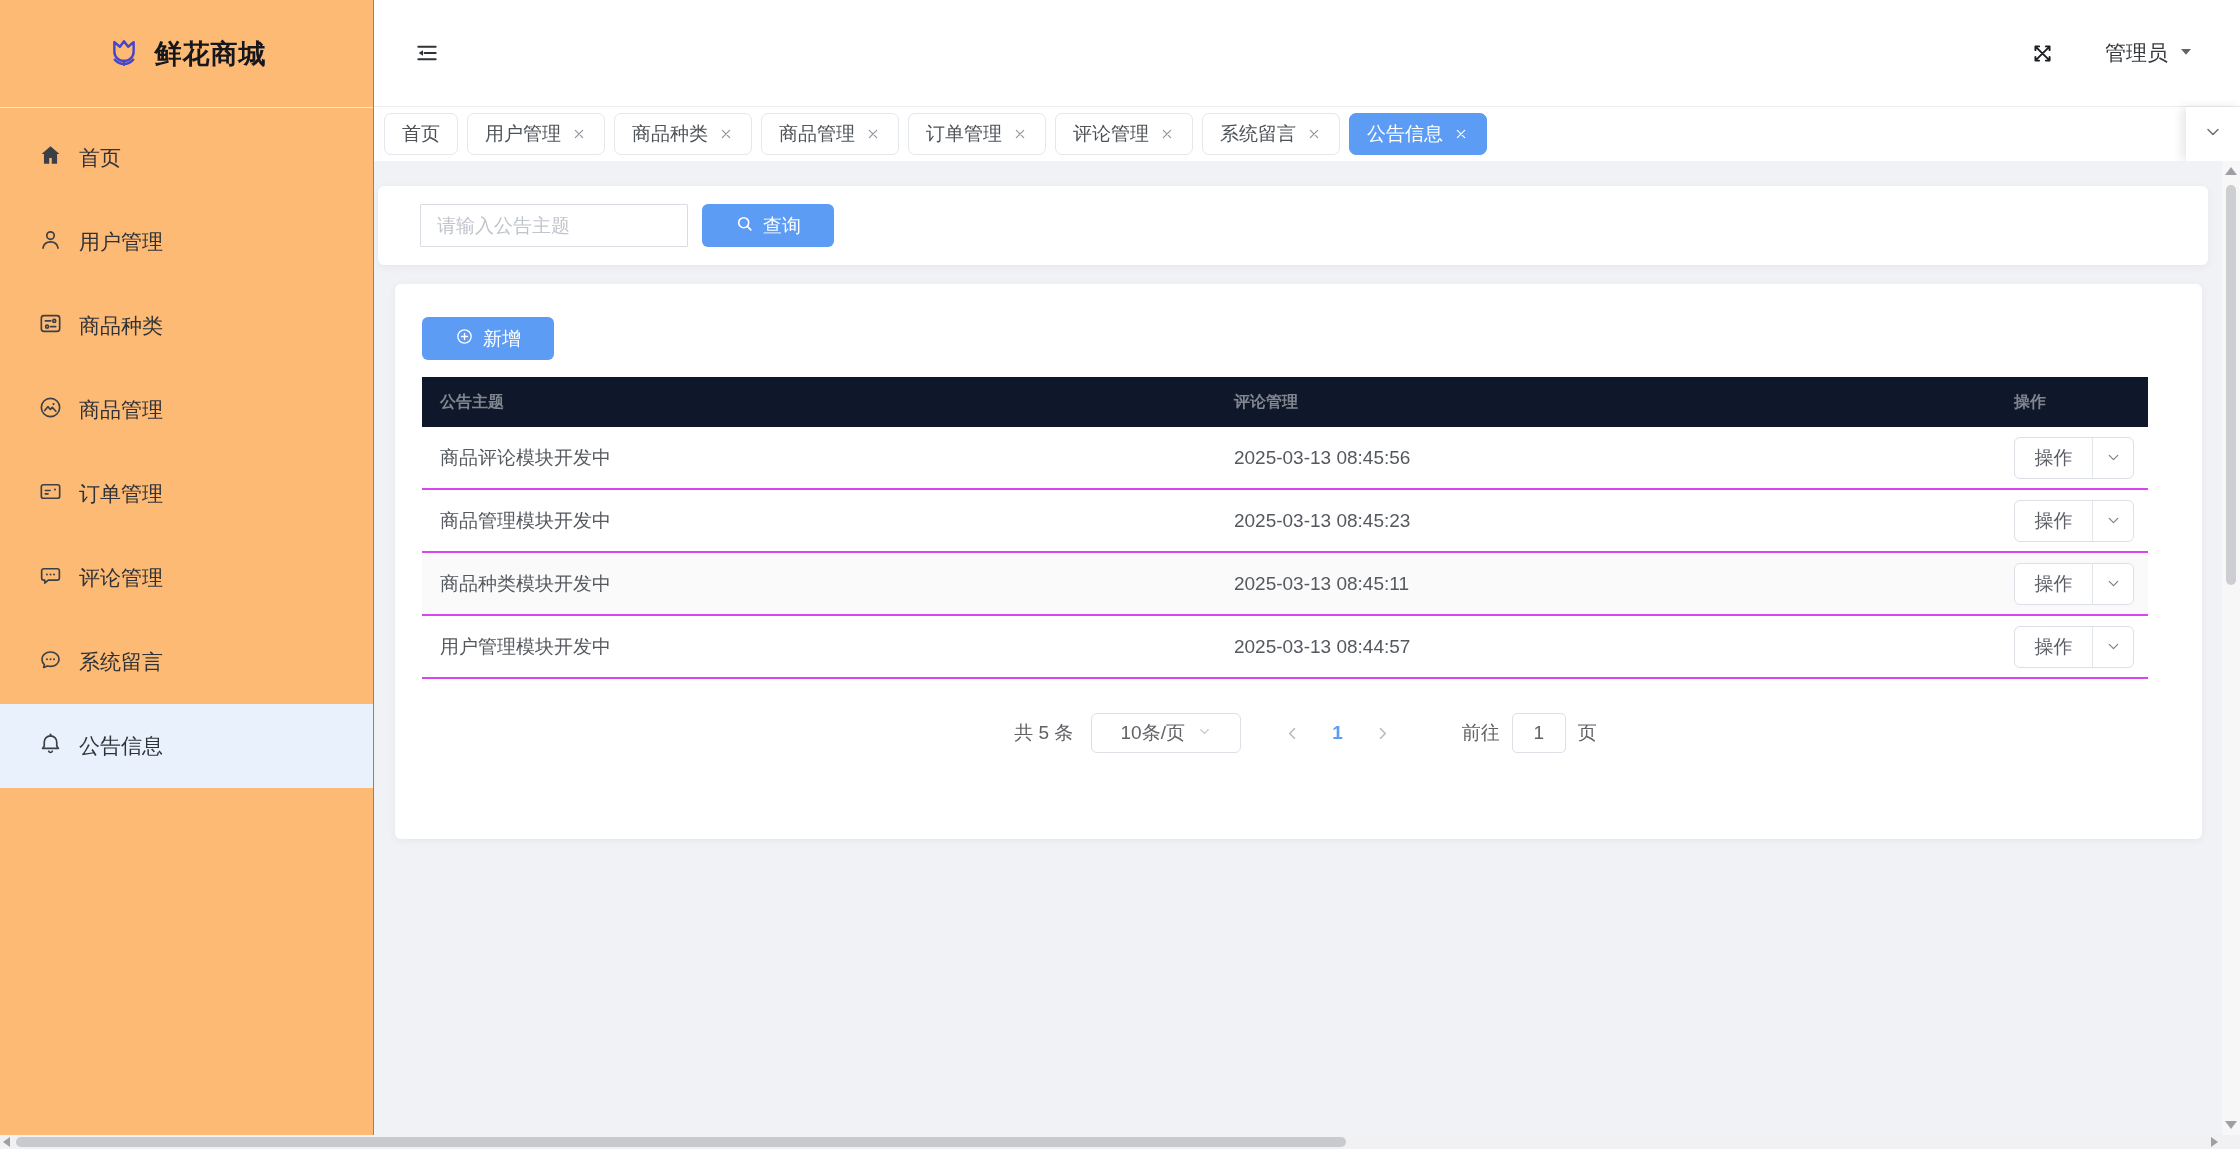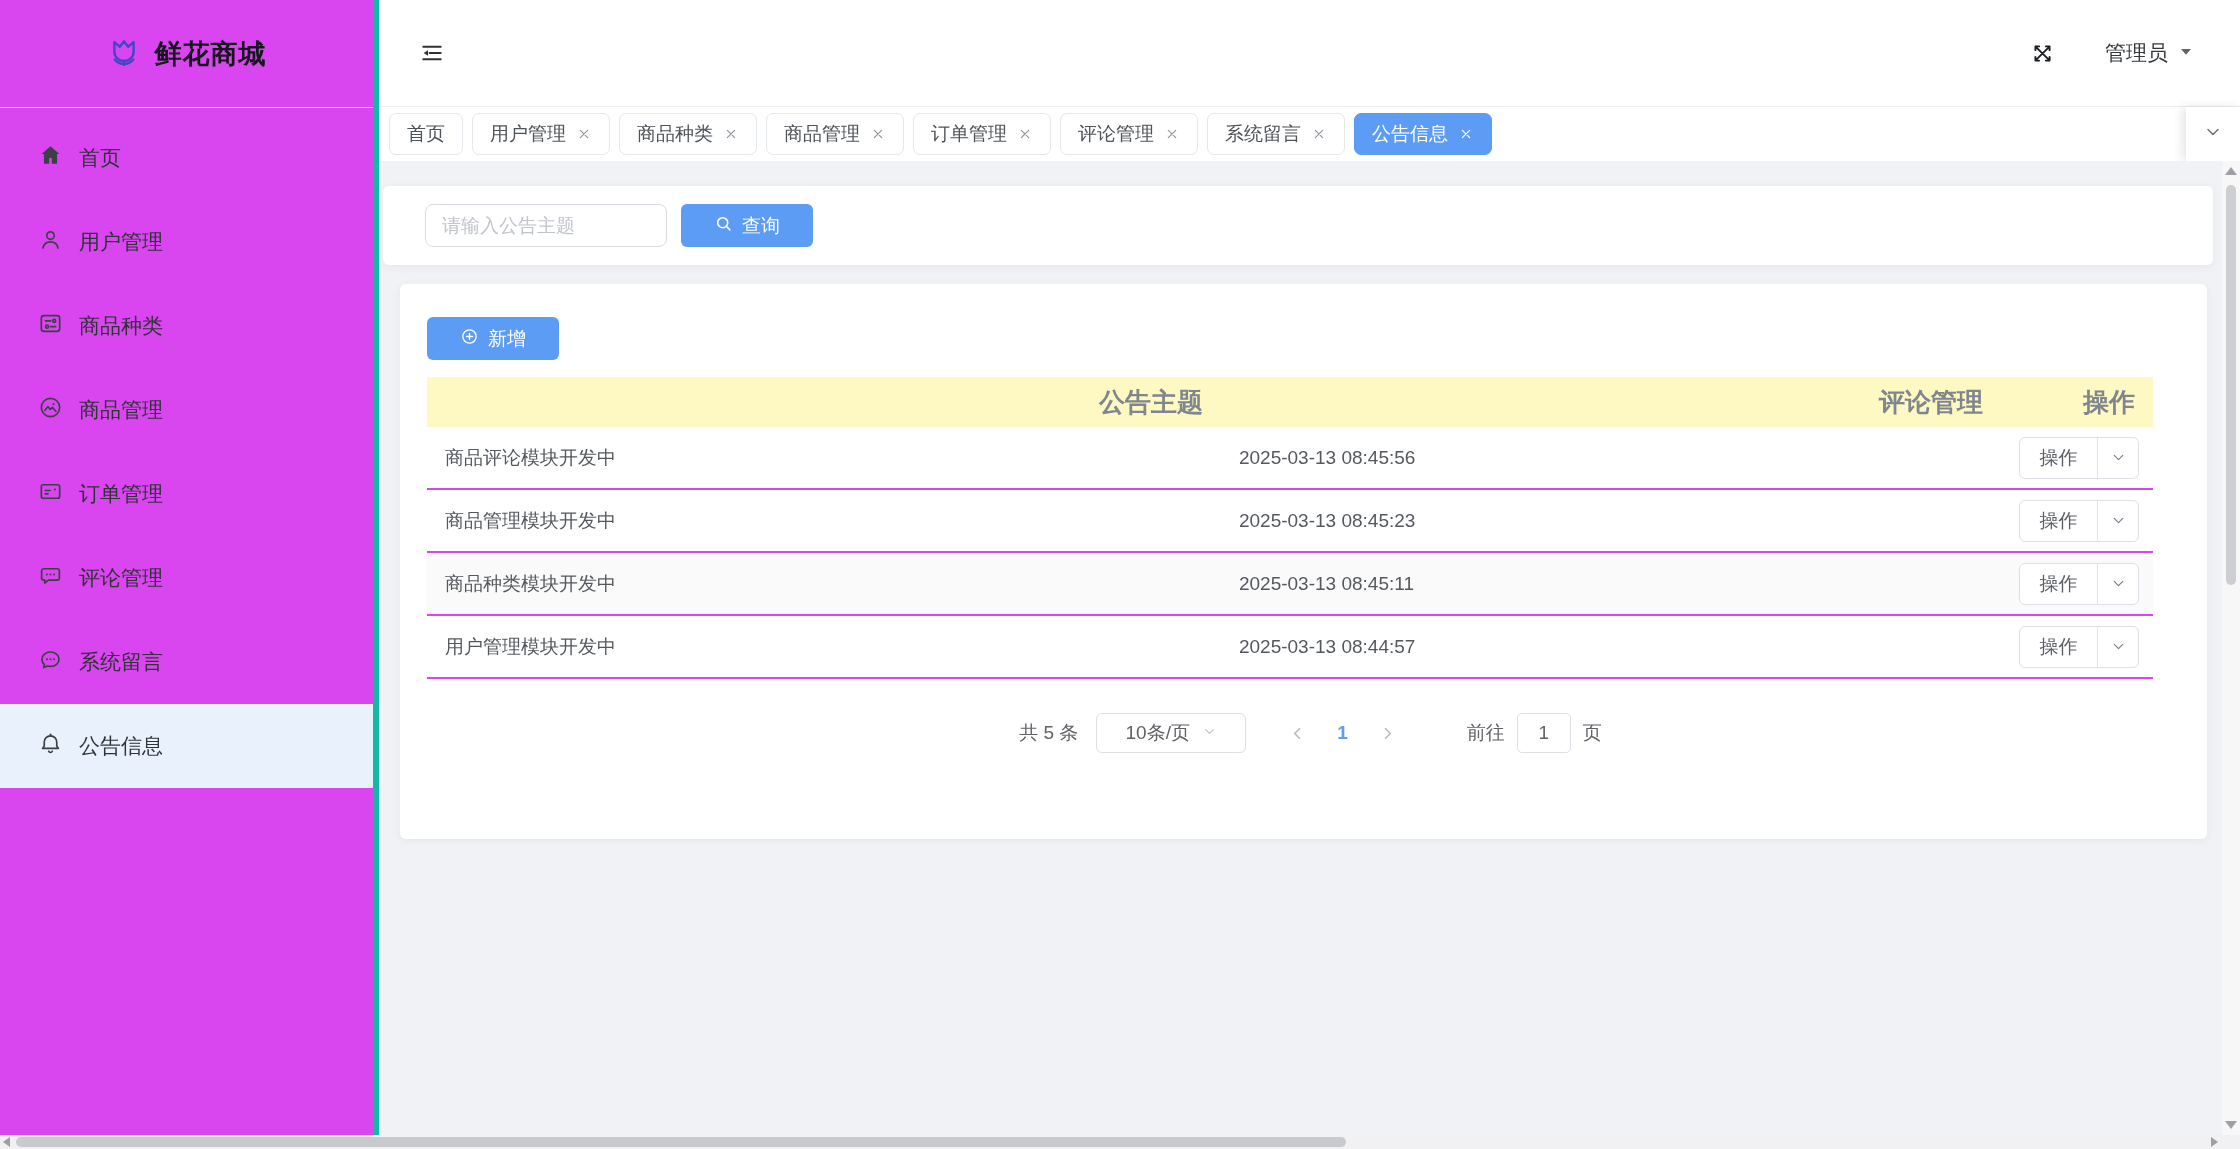--- a/index.html
+++ b/index.html
@@ -2,21 +2,21 @@
 <html><head>
 <meta charset="utf-8">
 <style>
   html,body{margin:0;padding:0;}
   body{
     width:2240px;height:1149px;overflow:hidden;position:relative;background:#fff;
     font-family:"Liberation Sans","DejaVu Sans",sans-serif;color:#303133;
   }
   .app{display:flex;height:1135px;}
   
-  .sidebar{width:373px;background:#d946ef;border-right:6px solid #14b8a6;flex-shrink:0;}
+  .sidebar{width:373px;background:#fdba74;border-right:1px solid #14b8a6;flex-shrink:0;}
   .logo{height:107px;display:flex;align-items:center;justify-content:center;gap:14px;border-bottom:1px solid #ececec;}
   .logo-text{font-size:27px;font-weight:700;color:#15171c;letter-spacing:1px;}
   .nav{padding-top:8px;}
   .nav-item{height:84px;display:flex;align-items:center;padding-left:38px;gap:16px;cursor:pointer;font-size:21px;color:#2f3237;}
   .nav-item.active{background:#e9f1fc;}
   .nav-item svg{flex-shrink:0;}
   
   .main{flex:1;display:flex;flex-direction:column;position:relative;min-width:0;}
   .topbar{height:107px;border-bottom:1px solid #ececec;display:flex;align-items:center;padding:0 46px 0 40px;background:#fff;box-sizing:border-box;flex-shrink:0;}
   .topbar-right{margin-left:auto;display:flex;align-items:center;gap:50px;}
@@ -25,27 +25,27 @@
   
   .tabbar{height:54px;background:#fff;display:flex;align-items:center;padding-left:10px;gap:9px;position:relative;flex-shrink:0;}
   .tab{height:42px;display:flex;align-items:center;gap:10px;padding:0 17px;background:#fff;border:1px solid #e3e6eb;border-radius:7px;font-size:19px;color:#4e5358;cursor:pointer;box-sizing:border-box;white-space:nowrap;}
   .tab.active{background:#5d9cf5;border-color:#5d9cf5;color:#fff;}
   .tab .x{display:flex;align-items:center;}
   .tab-more{position:absolute;right:0;top:0;height:54px;width:54px;background:#fff;box-shadow:-4px 0 10px rgba(0,0,0,.10);display:flex;align-items:center;justify-content:center;cursor:pointer;}
   
   .content{flex:1;background:#f0f2f5;position:relative;overflow:hidden;}
   .card{background:#fff;border-radius:6px;box-shadow:0 2px 10px rgba(0,0,0,.05);position:absolute;box-sizing:border-box;}
   .search-card{left:4px;top:25px;width:1830px;height:79px;display:flex;align-items:center;padding-left:42px;gap:14px;}
-  .search-input{width:242px;height:43px;border:1px solid #d9dce3;border-radius:8px;padding:0 16px;font-size:19px;color:#333;outline:none;box-sizing:border-box;font-family:inherit;}
+  .search-input{width:268px;height:43px;border:1px solid #d9dce3;border-radius:1px;padding:0 16px;font-size:19px;color:#333;outline:none;box-sizing:border-box;font-family:inherit;}
   .search-input::placeholder{color:#c0c4cc;}
   .btn-primary{height:43px;background:#5d9cf5;color:#fff;border:none;border-radius:6px;font-size:19px;display:flex;align-items:center;gap:9px;padding:0 33px;cursor:pointer;font-family:inherit;}
   .table-card{left:21px;top:123px;width:1807px;height:555px;padding:33px 54px 0 27px;}
   .add-btn{margin-bottom:17px;}
   table{width:100%;border-collapse:collapse;table-layout:fixed;}
-  th{height:50px;background:#fef9c3;text-align:right;padding:0 18px;font-size:26px;font-weight:600;color:#80868e;}
+  th{height:50px;background:#0f172a;text-align:left;padding:0 18px;font-size:16px;font-weight:600;color:#80868e;}
   td{height:61px;border-bottom:2px solid #d946ef;padding:0 18px;font-size:19px;color:#55585e;}
   tr.striped td{background:#fafafa;}
   .action-btn{width:120px;height:42px;border:1px solid #dcdfe6;border-radius:6px;background:#fff;display:flex;align-items:center;cursor:pointer;box-sizing:border-box;padding:0;font-family:inherit;}
   .action-label{flex:1;text-align:center;font-size:19px;color:#5a5e64;}
   .action-divider{width:1px;height:100%;background:#e2e5ea;}
   .action-caret{width:40px;display:flex;align-items:center;justify-content:center;}
   
   .pagination{display:flex;align-items:center;justify-content:center;margin-top:34px;font-size:19px;color:#606266;}
   .pg-total{margin-right:18px;margin-left:41px;}
   .pg-select{width:150px;height:40px;border:1px solid #dcdfe6;border-radius:6px;display:flex;align-items:center;justify-content:center;gap:12px;margin-right:28px;cursor:pointer;color:#606266;box-sizing:border-box;}

